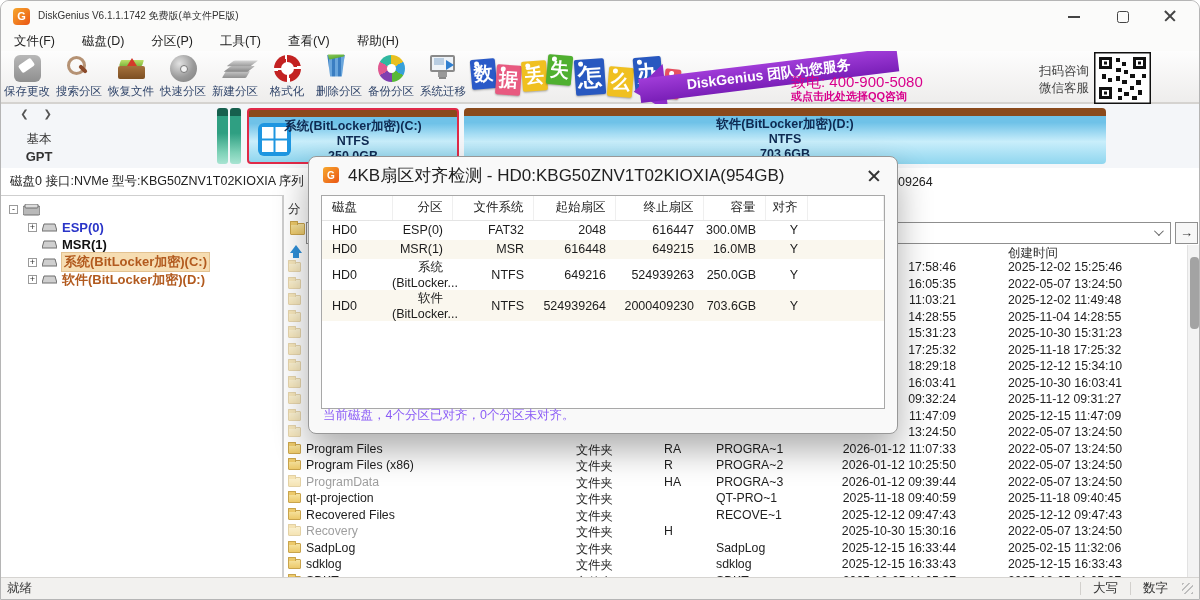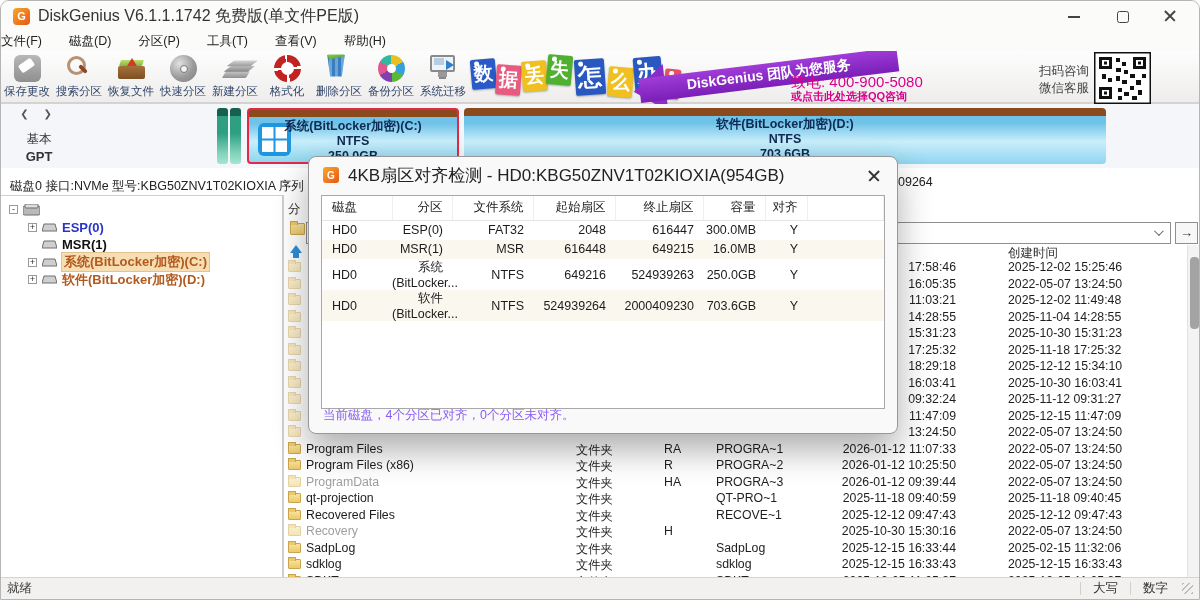--- a/index.html
+++ b/index.html
@@ -4,30 +4,30 @@
 <style>
   *{box-sizing:border-box;margin:0;padding:0}
   html,body{width:1200px;height:600px;overflow:hidden}
   body{font-family:"Liberation Sans",sans-serif;-webkit-font-smoothing:antialiased}
   #app{position:relative;width:1200px;height:600px;background:#fff;border:1px solid #b5b5b5;border-radius:9px 9px 0 0;overflow:hidden}
   .nowrap{white-space:nowrap}
 
   
   .titlebar{position:absolute;left:0;top:0;right:0;height:30px;background:#fbfbfa;display:flex;align-items:center;gap:8px;padding:0 12px;border-radius:8px 8px 0 0}
   .app-logo{width:17px;height:17px;border-radius:4px;background:linear-gradient(135deg,#f7a82d,#ea5514);color:#fff;font-weight:bold;font-size:11px;display:flex;align-items:center;justify-content:center;flex:0 0 auto}
-  .title-text{font-size:16px;color:#333}
+  .title-text{font-size:10px;color:#333}
   .win-controls{margin-left:auto;display:flex;align-items:center;gap:34px;padding-right:10px}
   .wc{width:14px;height:14px;position:relative;cursor:default}
   .wc-min::after{content:"";position:absolute;left:1px;top:7px;width:12px;height:1.6px;background:#444}
   .wc-max::after{content:"";position:absolute;left:2px;top:2px;width:10px;height:10px;border:1.5px solid #444;border-radius:2.5px}
   .wc-close::before,.wc-close::after{content:"";position:absolute;left:0px;top:6.3px;width:14px;height:1.6px;background:#444}
   .wc-close::before{transform:rotate(45deg)}.wc-close::after{transform:rotate(-45deg)}
 
   
-  .menubar{position:absolute;left:0;top:30px;right:0;height:20px;background:#fbfbfa;display:flex;gap:27px;align-items:center}
+  .menubar{position:absolute;left:0;top:30px;right:0;height:20px;background:#fbfbfa;display:flex;gap:27px;padding-left:13px;align-items:center}
   .menu-item{font-size:12.5px;color:#222}
 
   
   .toolbar{position:absolute;left:0;top:50px;right:0;height:53px;background:linear-gradient(#fdfdfd,#eeedec);border-bottom:2px solid #d5d3d0;display:flex;align-items:stretch}
   .tbtn{width:52px;display:flex;flex-direction:column;align-items:center;justify-content:center;gap:2px;font-size:11.5px;color:#32466b}
   .ticon{width:27px;height:27px;position:relative}
   .i-save{background:linear-gradient(#b8b8b8,#8f8f8f);border-radius:6px}
   .i-save::after{content:"";position:absolute;left:5px;top:6px;width:15px;height:9px;background:#fff;border-radius:2px;transform:rotate(-35deg)}
   .i-search{border:3.5px solid #b59274;border-radius:50%;width:19px;height:19px;margin:1px}
   .i-search::after{content:"";position:absolute;left:12px;top:12px;width:10px;height:4px;background:#8a4a2a;transform:rotate(45deg);border-radius:2px}
@@ -72,21 +72,21 @@
   .pcanvas{position:absolute;left:213px;top:4px;width:972px;height:56px}
   .sliver{position:absolute;top:0;bottom:0;width:11px;border-radius:3px;background:linear-gradient(180deg,#17604e 0 15%,#2f9f82 15% 45%,#7fd2b8 80%,#a8e4d2)}
   .pbox{position:absolute;top:0;bottom:0;border-radius:4px;overflow:hidden;text-align:center;background:linear-gradient(180deg,#8a4a1c 0 14%,#6fc2e8 14% 26%,#c9eefb 60%,#8fd6ef 100%)}
   .pbox.sel{border:2px solid #e02a48}
   .ptexts{position:absolute;left:0;right:0;top:9px;line-height:15px;color:#0e2a52}
   .ptexts .l1{font-size:12.5px;font-weight:bold}
   .ptexts .l2,.ptexts .l3{font-size:12.5px;font-weight:bold}
   .winlogo{position:absolute;left:9px;top:13px}
 
   
-  .diskinfo{position:absolute;left:0;top:167px;right:0;height:27px;background:#fff;display:flex;align-items:flex-end;padding-left:9px;font-size:12.5px;color:#222}
+  .diskinfo{position:absolute;left:0;top:167px;right:0;height:27px;background:#fff;display:flex;align-items:center;padding-left:9px;font-size:12.5px;color:#222}
   .diskinfo-right{position:absolute;left:897px;top:0;height:27px;display:flex;align-items:center;font-size:12.5px;color:#222}
 
   
   .treepanel{position:absolute;left:0;top:194px;width:283px;bottom:22px;background:#fff;border-top:1px solid #cfcfcf;border-right:2px solid #cfcfcf;padding-top:5px;overflow:hidden}
   .titem{height:17.5px;display:flex;align-items:center;gap:5px;padding-left:8px;font-size:13px;font-weight:bold;color:#111;white-space:nowrap}
   .titem.lvl1{padding-left:27px}
   .ebox{width:9px;height:9px;border:1px solid #9a9a9a;background:#fff;font-size:9px;line-height:7px;text-align:center;color:#333;flex:0 0 auto;font-weight:normal}
   .ebox.none{border:none}
   .c-blue{color:#2a35c8}.c-brown{color:#b25a1e}
   .sel-label{background:#f6ddb2;outline:1px solid #e3c291;padding:0 2px}

